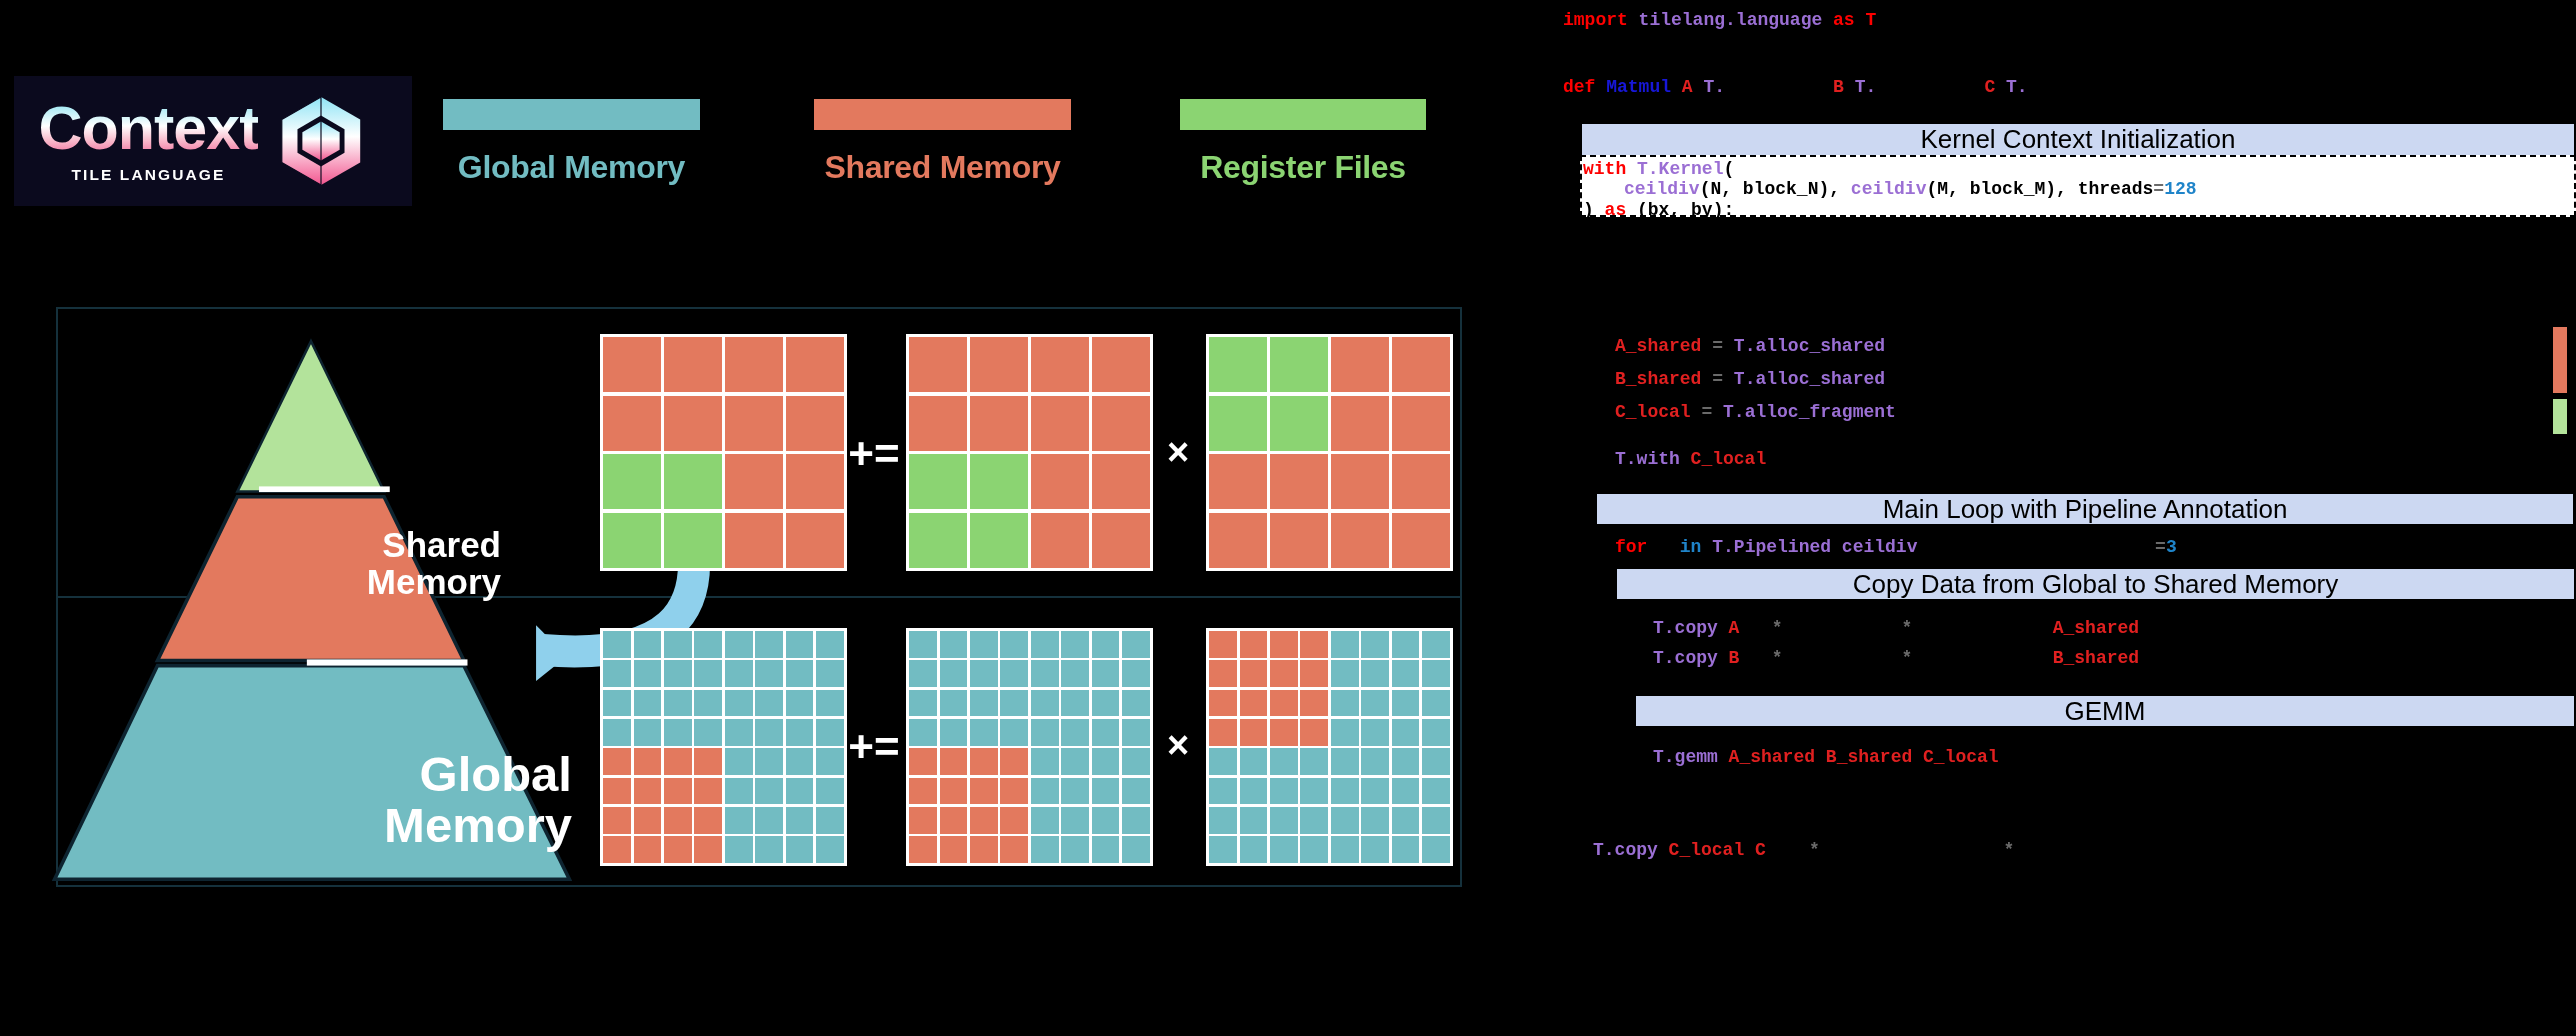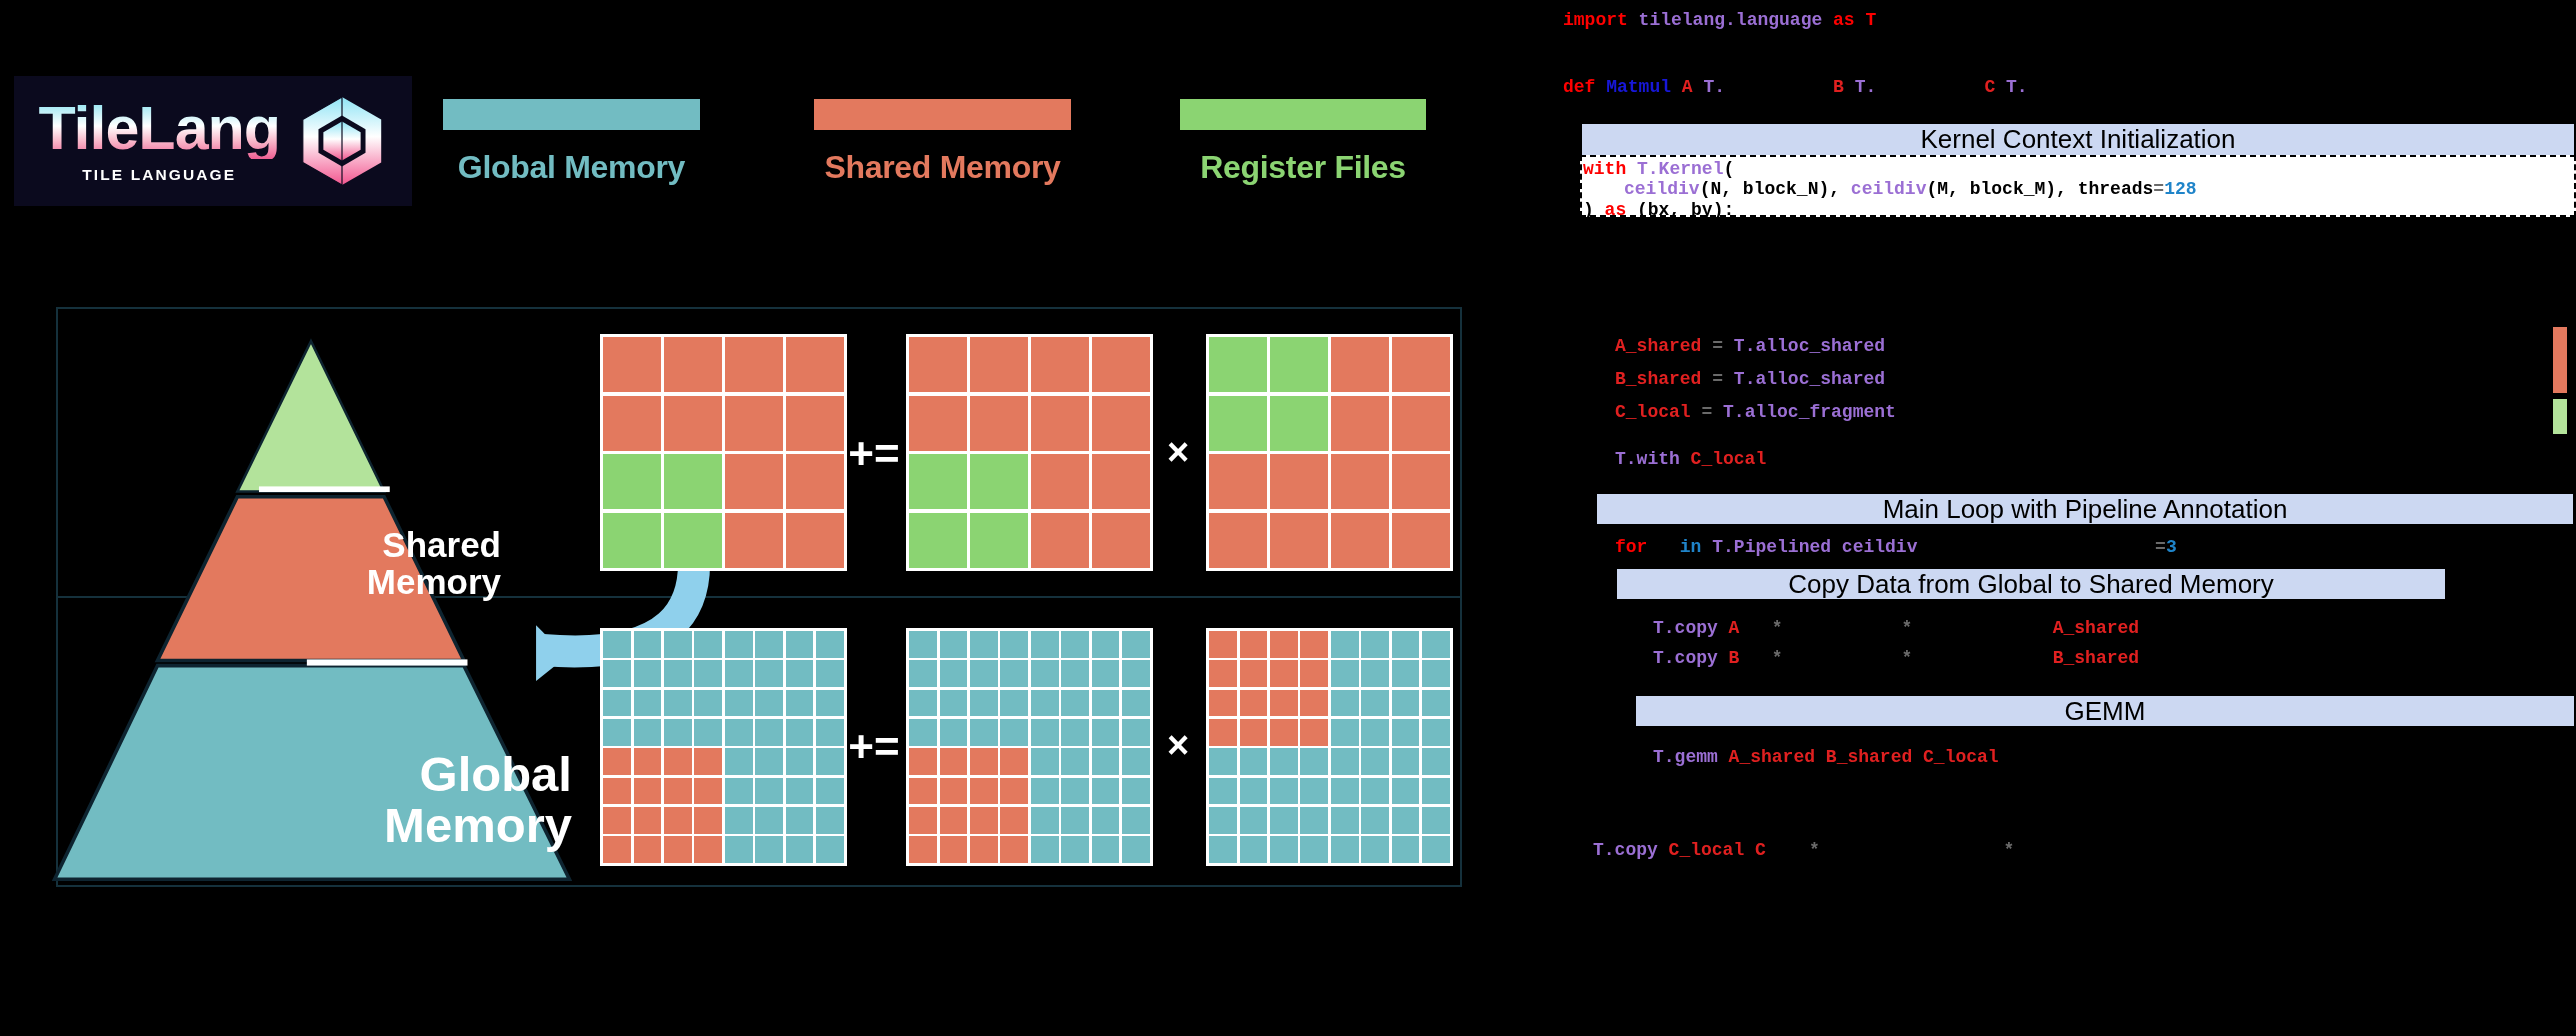--- a/index.html
+++ b/index.html
@@ -51,21 +51,21 @@
           display:flex;align-items:center;justify-content:center;font-size:26px;
           font-family:"Liberation Sans",sans-serif;}
   #kernel-code-box{position:absolute;background:#fff;border:2.1px dashed #000;box-sizing:border-box;}
   .sw{position:absolute;}
 </style>
 </head>
 <body>
 
 <div class="abs" id="logo-card">
   <div id="logo-text-wrap">
-    <div id="logo-word">TileLang</div>
+    <div id="logo-word">Context</div>
     <div id="logo-sub">TILE LANGUAGE</div>
   </div>
   <svg id="logo-mark" viewBox="0 0 100 100">
     <defs>
       <linearGradient id="lg" x1="0" y1="0" x2="0" y2="1">
         <stop offset="0%" stop-color="#8fe4f5"></stop>
           <stop offset="45%" stop-color="#ffffff"></stop>
         <stop offset="100%" stop-color="#f2568f"></stop>
       </linearGradient>
     </defs>
@@ -404,21 +404,21 @@
 
   <div class="sw" style="left:1028px;top:327px;width:14.4px;height:66px;background:#e3795e;"></div>
   <div class="sw" style="left:1028px;top:399px;width:14.4px;height:35px;background:#b3e39b;"></div>
 
   <div class="banner" style="left:72px;top:494px;width:976px;height:30px;">
     <span>Main Loop with Pipeline Annotation</span>
   </div>
 
   <div class="code-line" style="left:90px;top:537px;"><span class="kw">for</span><span style="letter-spacing:0">&nbsp;&nbsp;&nbsp;</span><span class="inkw">in</span><span class="fn"> T.Pipelined ceildiv</span><span style="letter-spacing:0">&nbsp;&nbsp;&nbsp;&nbsp;&nbsp;&nbsp;&nbsp;&nbsp;&nbsp;&nbsp;&nbsp;&nbsp;&nbsp;&nbsp;&nbsp;&nbsp;&nbsp;&nbsp;&nbsp;&nbsp;&nbsp;&nbsp;</span><span class="op">=</span><span class="num">3</span></div>
 
-  <div class="banner" style="left:92px;top:569px;width:828px;height:30px;">
+  <div class="banner" style="left:92px;top:569px;width:957px;height:30px;">
     <span>Copy Data from Global to Shared Memory</span>
   </div>
 
   <div class="code-line" style="left:128px;top:618px;"><span class="fn">T.copy</span><span class="var"> A</span><span style="letter-spacing:0">&nbsp;&nbsp;&nbsp;</span><span class="op">*</span><span style="letter-spacing:0">&nbsp;&nbsp;&nbsp;&nbsp;&nbsp;&nbsp;&nbsp;&nbsp;&nbsp;&nbsp;&nbsp;</span><span class="op">*</span><span style="letter-spacing:0">&nbsp;&nbsp;&nbsp;&nbsp;&nbsp;&nbsp;&nbsp;&nbsp;&nbsp;&nbsp;&nbsp;&nbsp;&nbsp;</span><span class="var">A_shared</span></div>
   <div class="code-line" style="left:128px;top:648px;"><span class="fn">T.copy</span><span class="var"> B</span><span style="letter-spacing:0">&nbsp;&nbsp;&nbsp;</span><span class="op">*</span><span style="letter-spacing:0">&nbsp;&nbsp;&nbsp;&nbsp;&nbsp;&nbsp;&nbsp;&nbsp;&nbsp;&nbsp;&nbsp;</span><span class="op">*</span><span style="letter-spacing:0">&nbsp;&nbsp;&nbsp;&nbsp;&nbsp;&nbsp;&nbsp;&nbsp;&nbsp;&nbsp;&nbsp;&nbsp;&nbsp;</span><span class="var">B_shared</span></div>
 
   <div class="banner" style="left:111px;top:696px;width:938px;height:30px;">
     <span>GEMM</span>
   </div>
 

